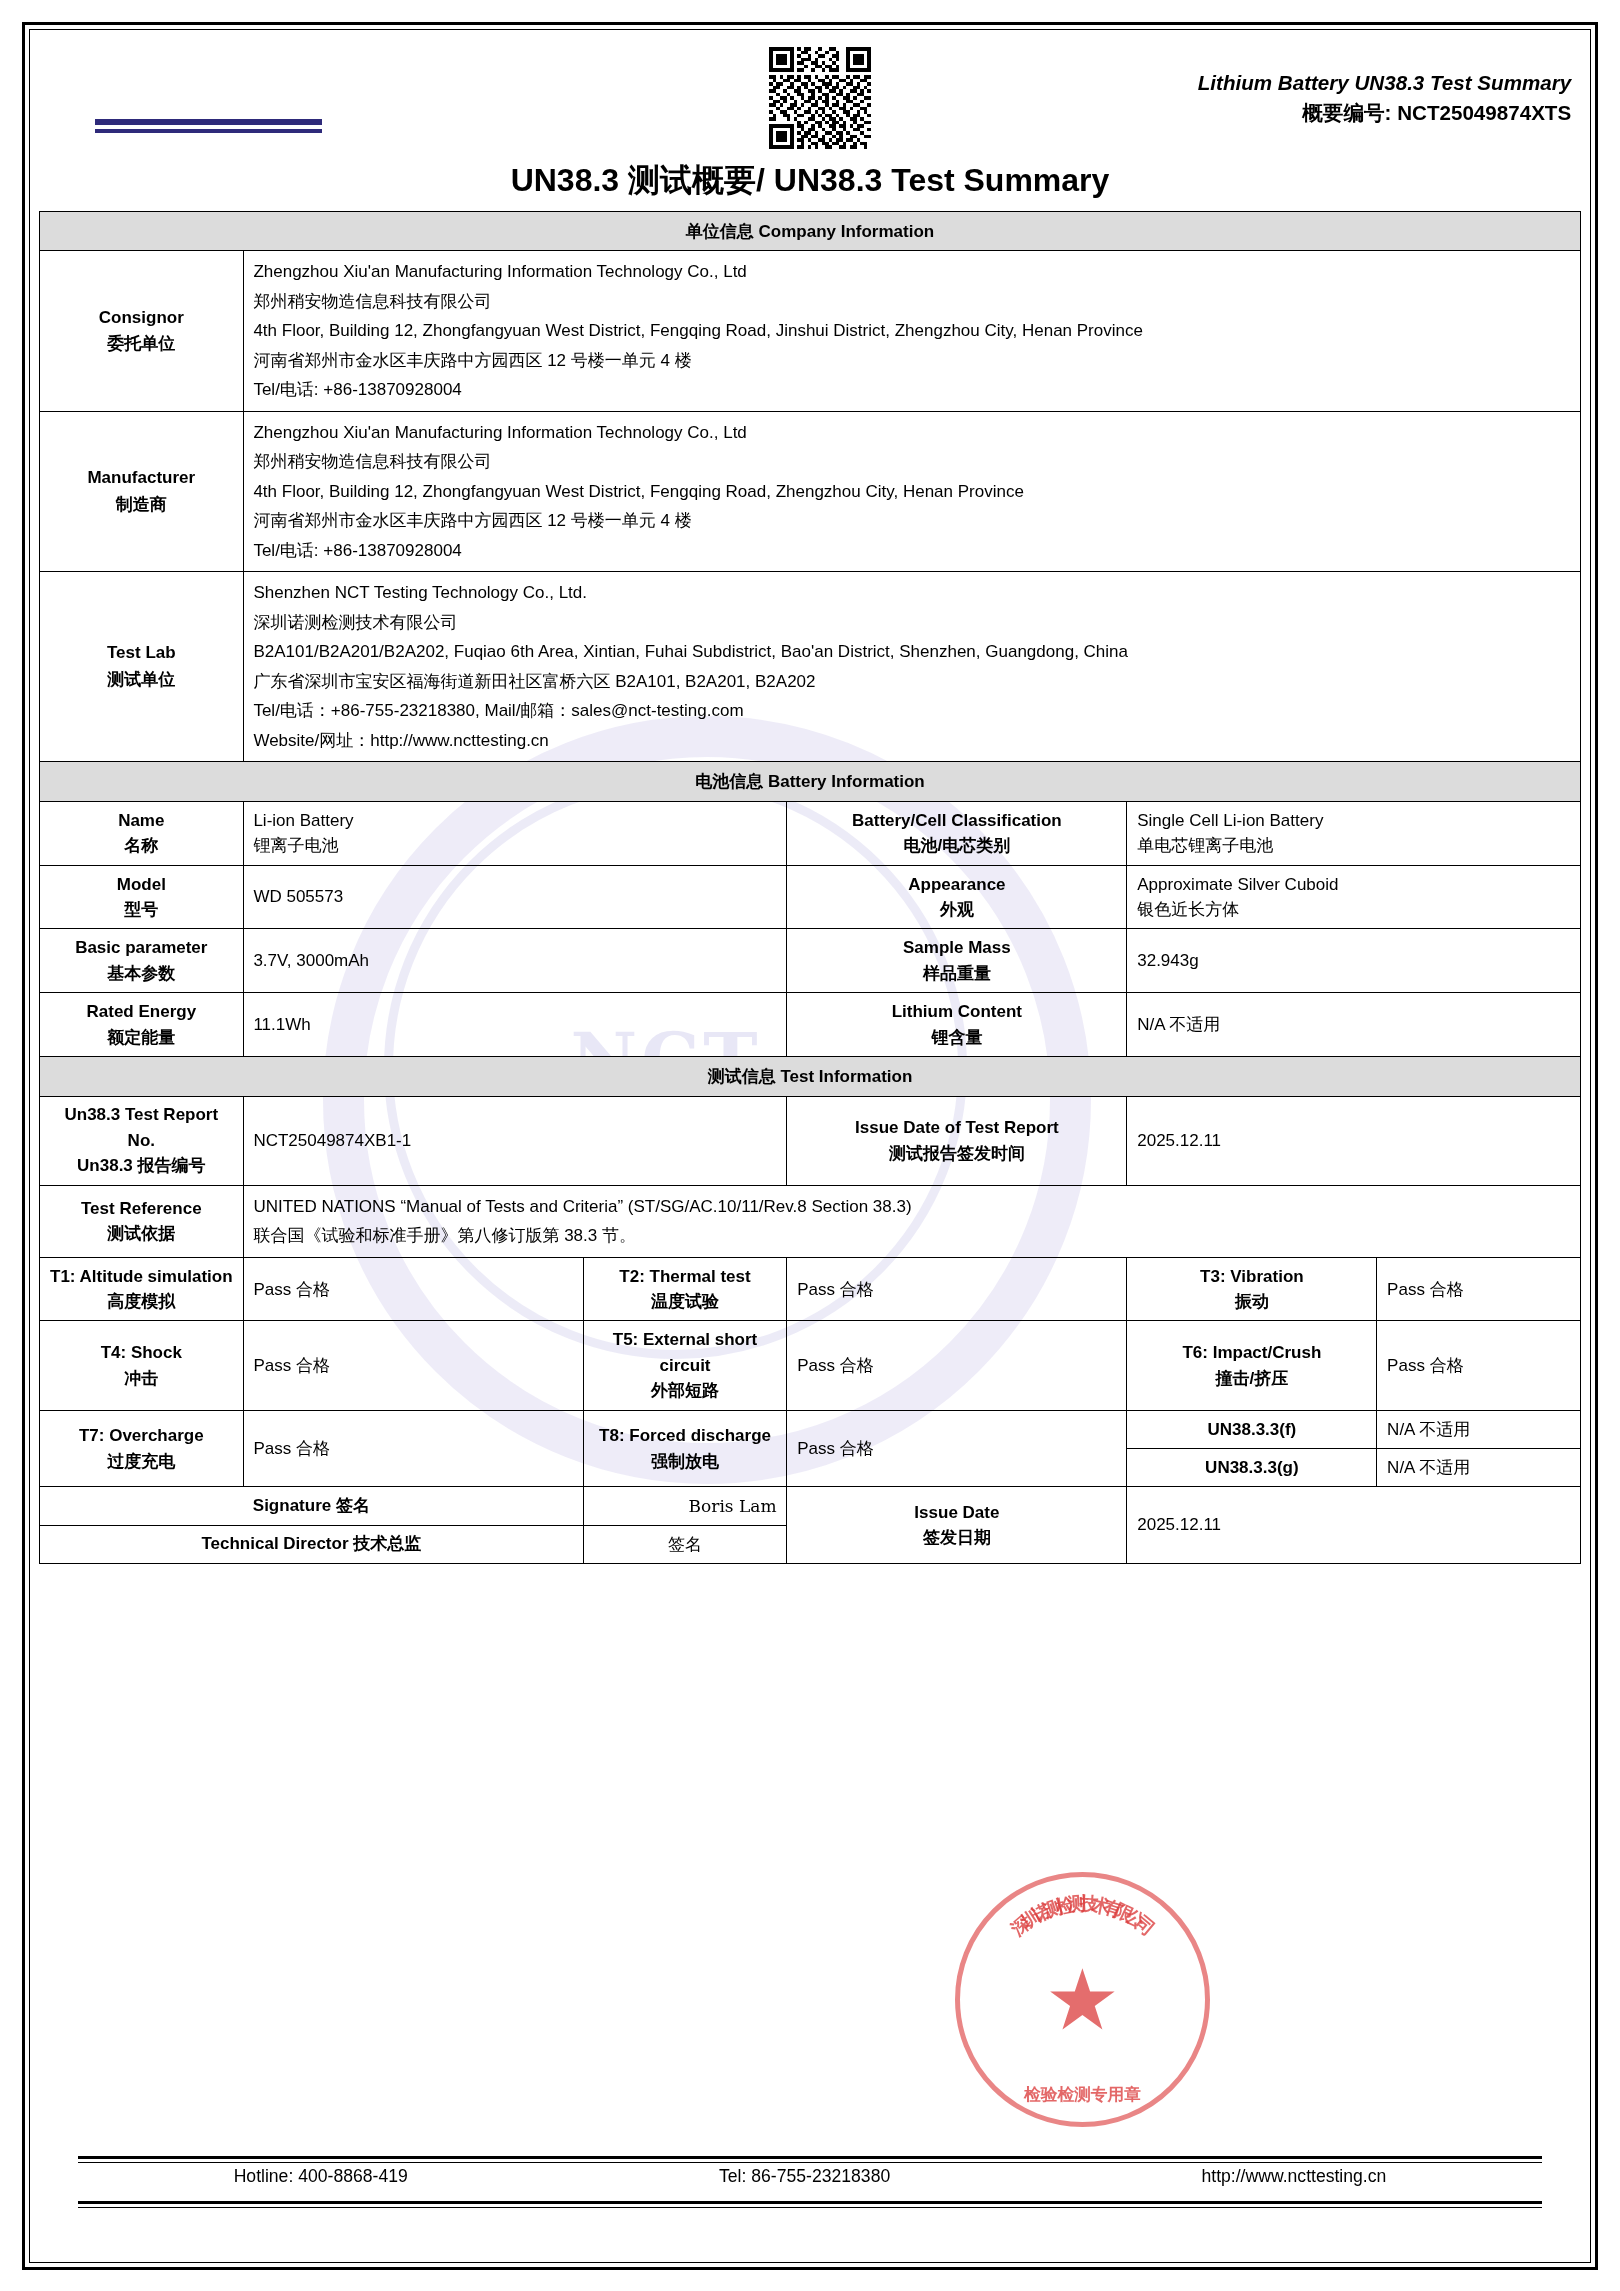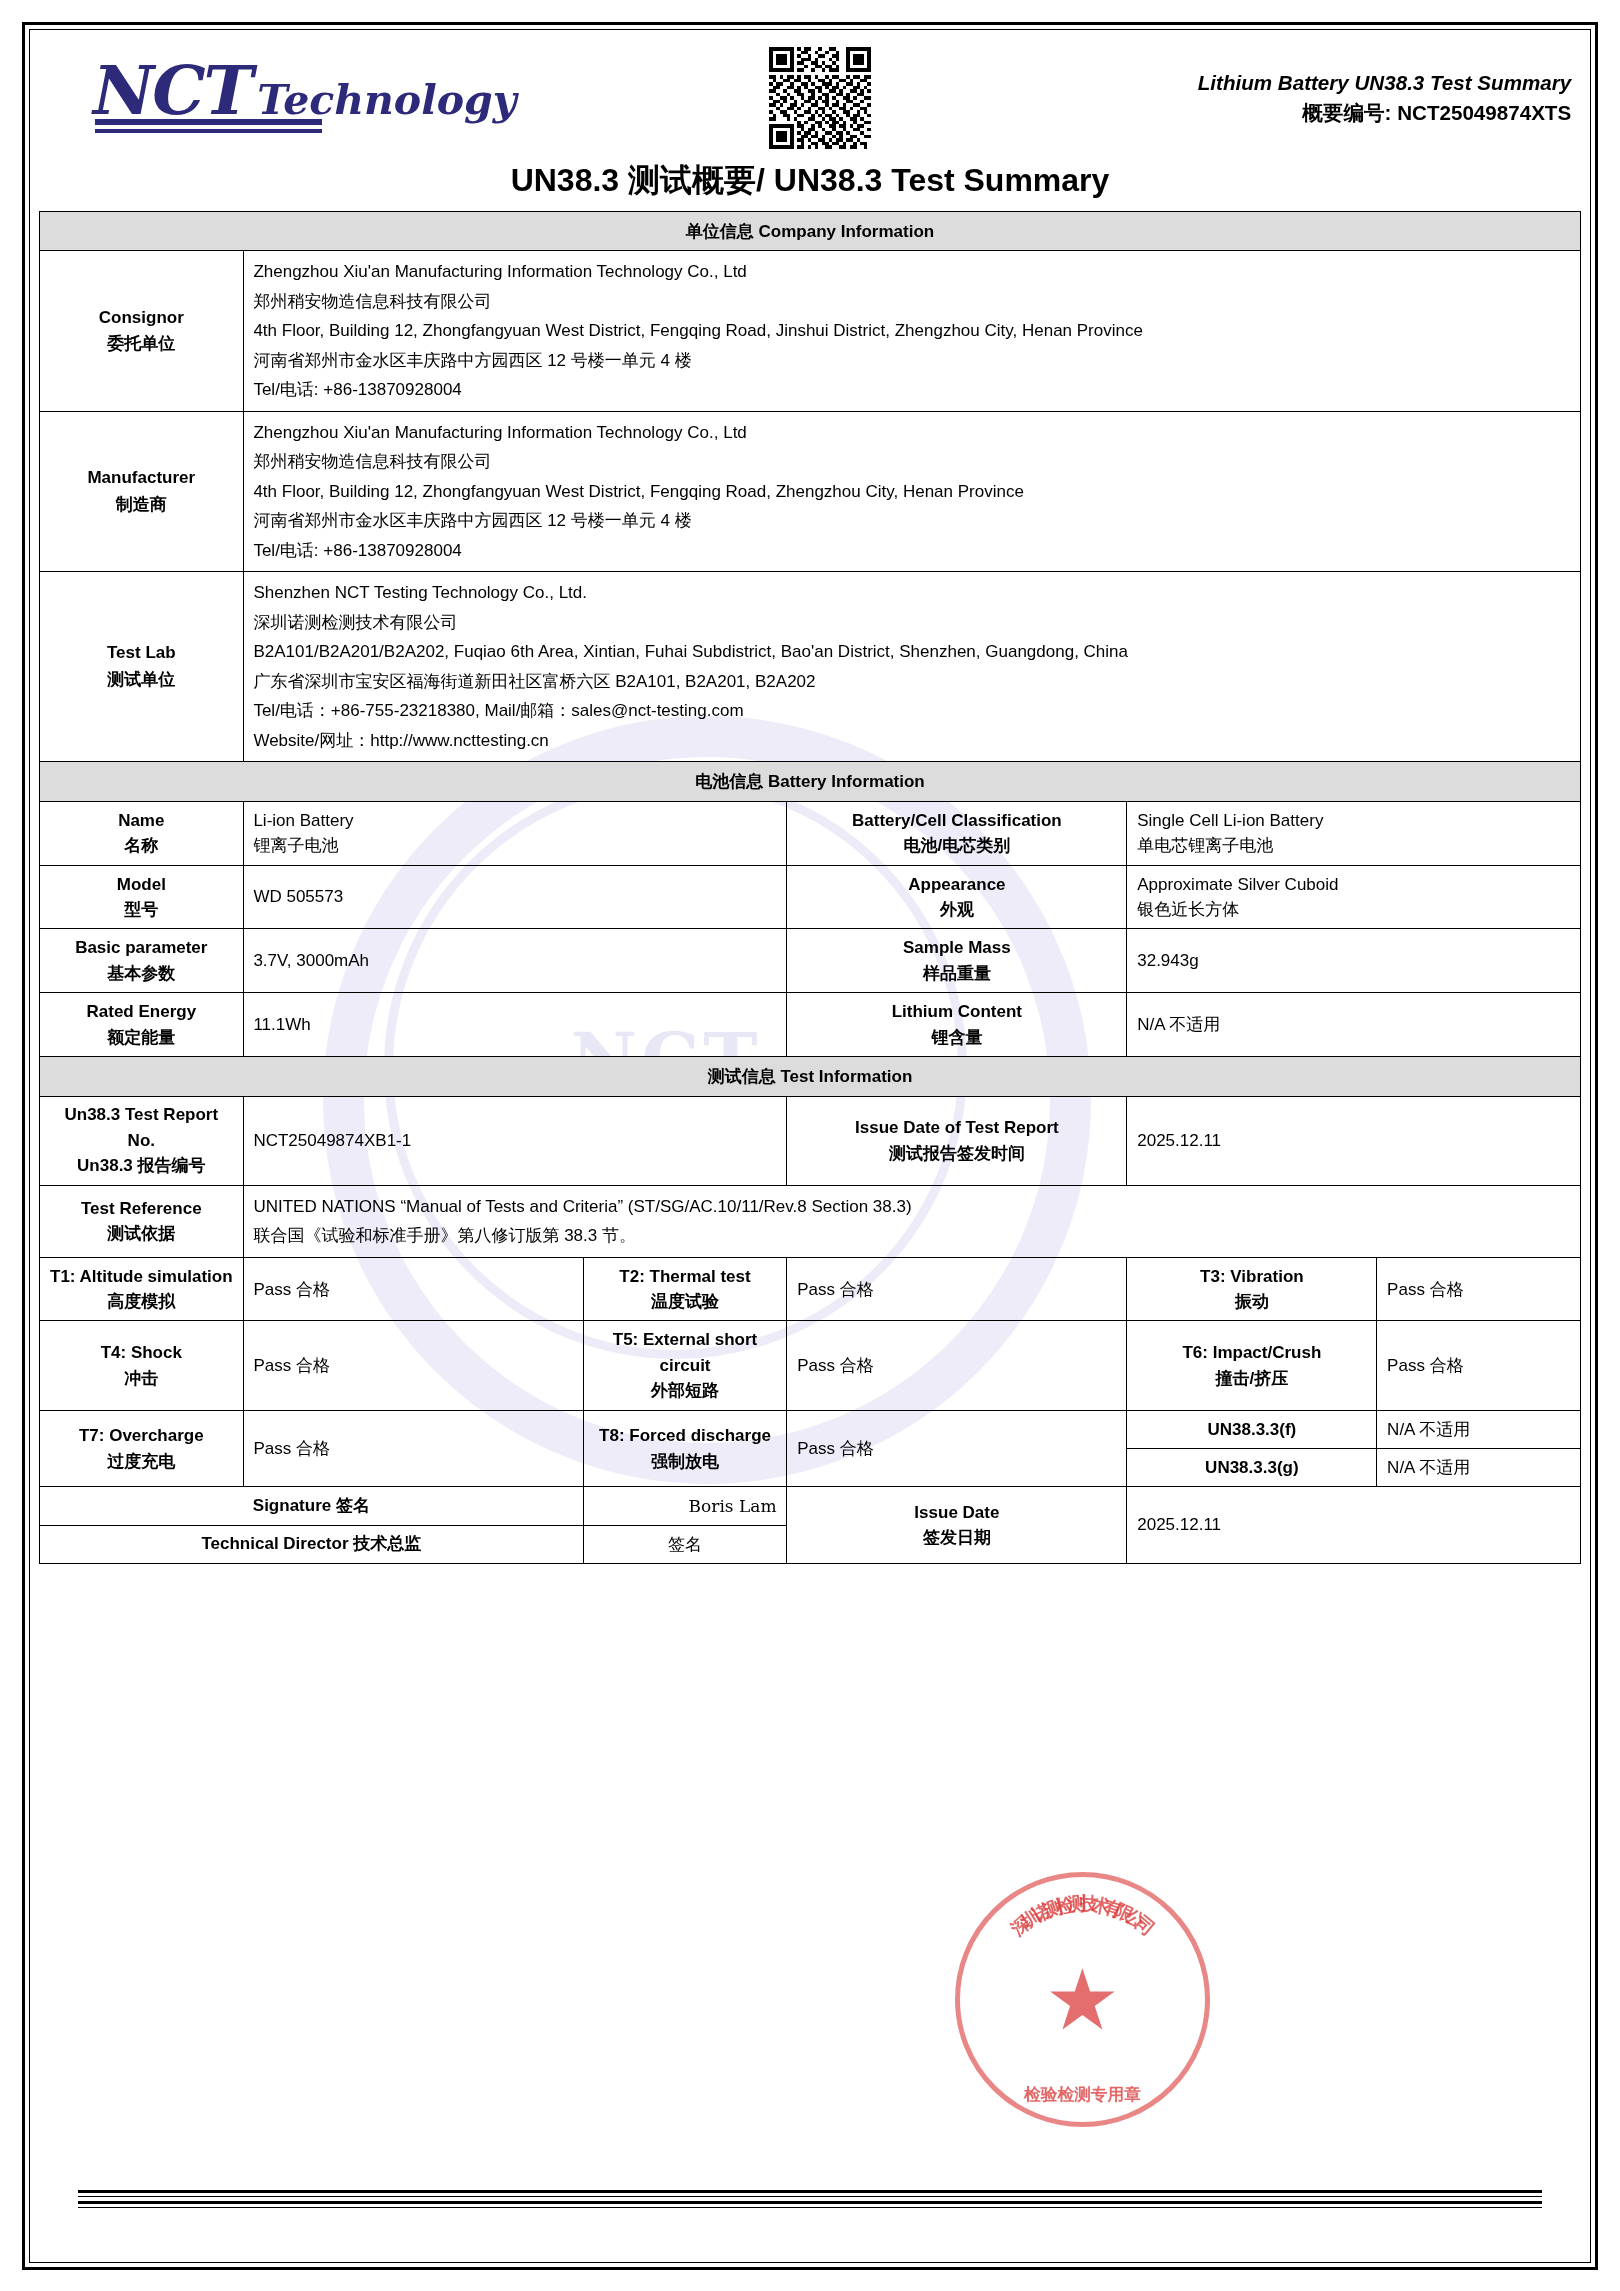--- a/index.html
+++ b/index.html
@@ -176,23 +176,20 @@
 
   <div class="wm wm-ring"></div>
   <div class="wm wm-ring2"></div>
   <div class="wm wm-text">
     <div class="wm-c">NCT</div>
   </div>
 
   <div class="content">
 
     <div class="header">
-      <div class="logo">
-        <span class="nct">NCT</span><span class="tech">Technology</span>
-      </div>
       <div class="logo-underline"></div>
       <div class="logo-underline2"></div>
 
       <svg class="qr" viewBox="0 0 29 29" shape-rendering="crispEdges">
         <rect width="29" height="29" fill="#fff"></rect>
         <g fill="#000">
           <rect x="0" y="0" width="7" height="1"></rect>
             <rect x="0" y="6" width="7" height="1"></rect>
           <rect x="0" y="0" width="1" height="7"></rect>
             <rect x="6" y="0" width="1" height="7"></rect>
@@ -657,19 +654,24 @@
           <span style="transform: translate(41px, -87px) rotate(25.4545deg) translate(-50%, -50%);">限</span>
           <span style="transform: translate(52px, -81px) rotate(32.7273deg) translate(-50%, -50%);">公</span>
           <span style="transform: translate(62px, -74px) rotate(40deg) translate(-50%, -50%);">司</span>
         </div>
       <div class="seal-bottom">检验检测专用章</div>
     </div>
 
     <div class="footer">
       <div class="foot-rule-top"></div>
       <div class="foot-rule-top2"></div>
+      <div class="foot-row">
+        <span>Hotline: 400-8868-419</span>
+        <span>Tel: 86-755-23218380</span>
+        <span>http://www.ncttesting.cn</span>
+      </div>
       <div class="foot-rule-bot"></div>
       <div class="foot-rule-bot2"></div>
     </div>
 
   </div>
 </div>
 
 
 </body></html>

